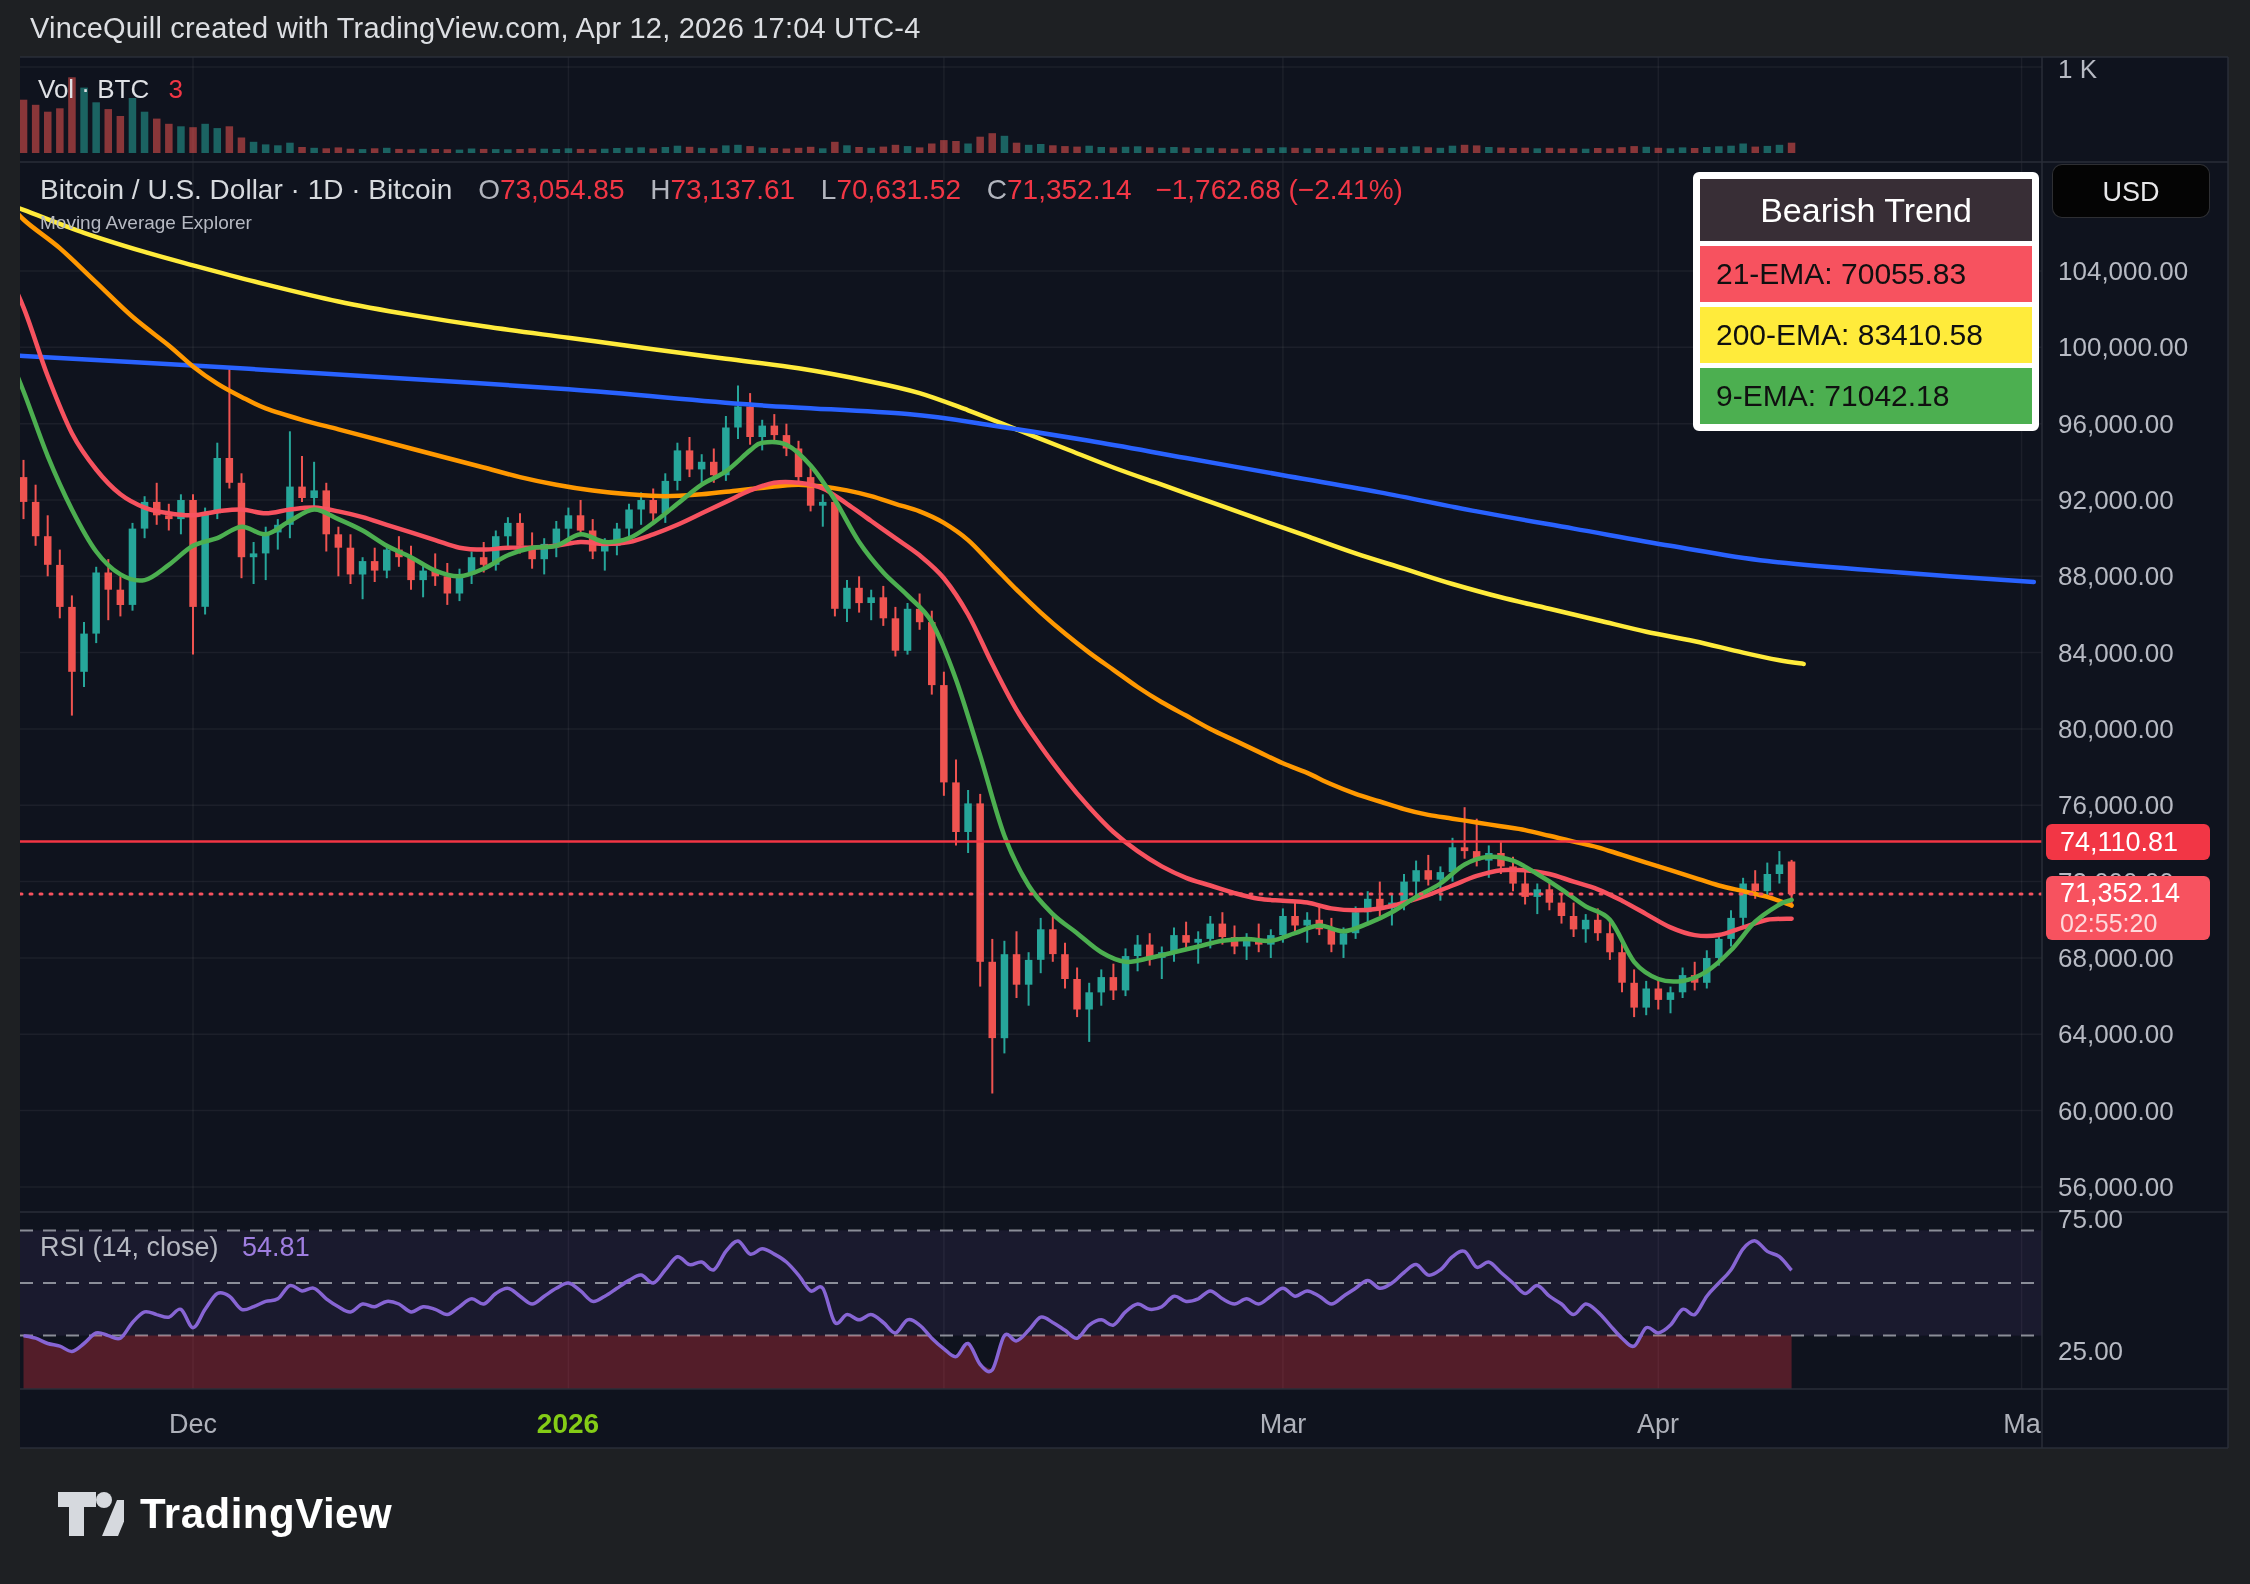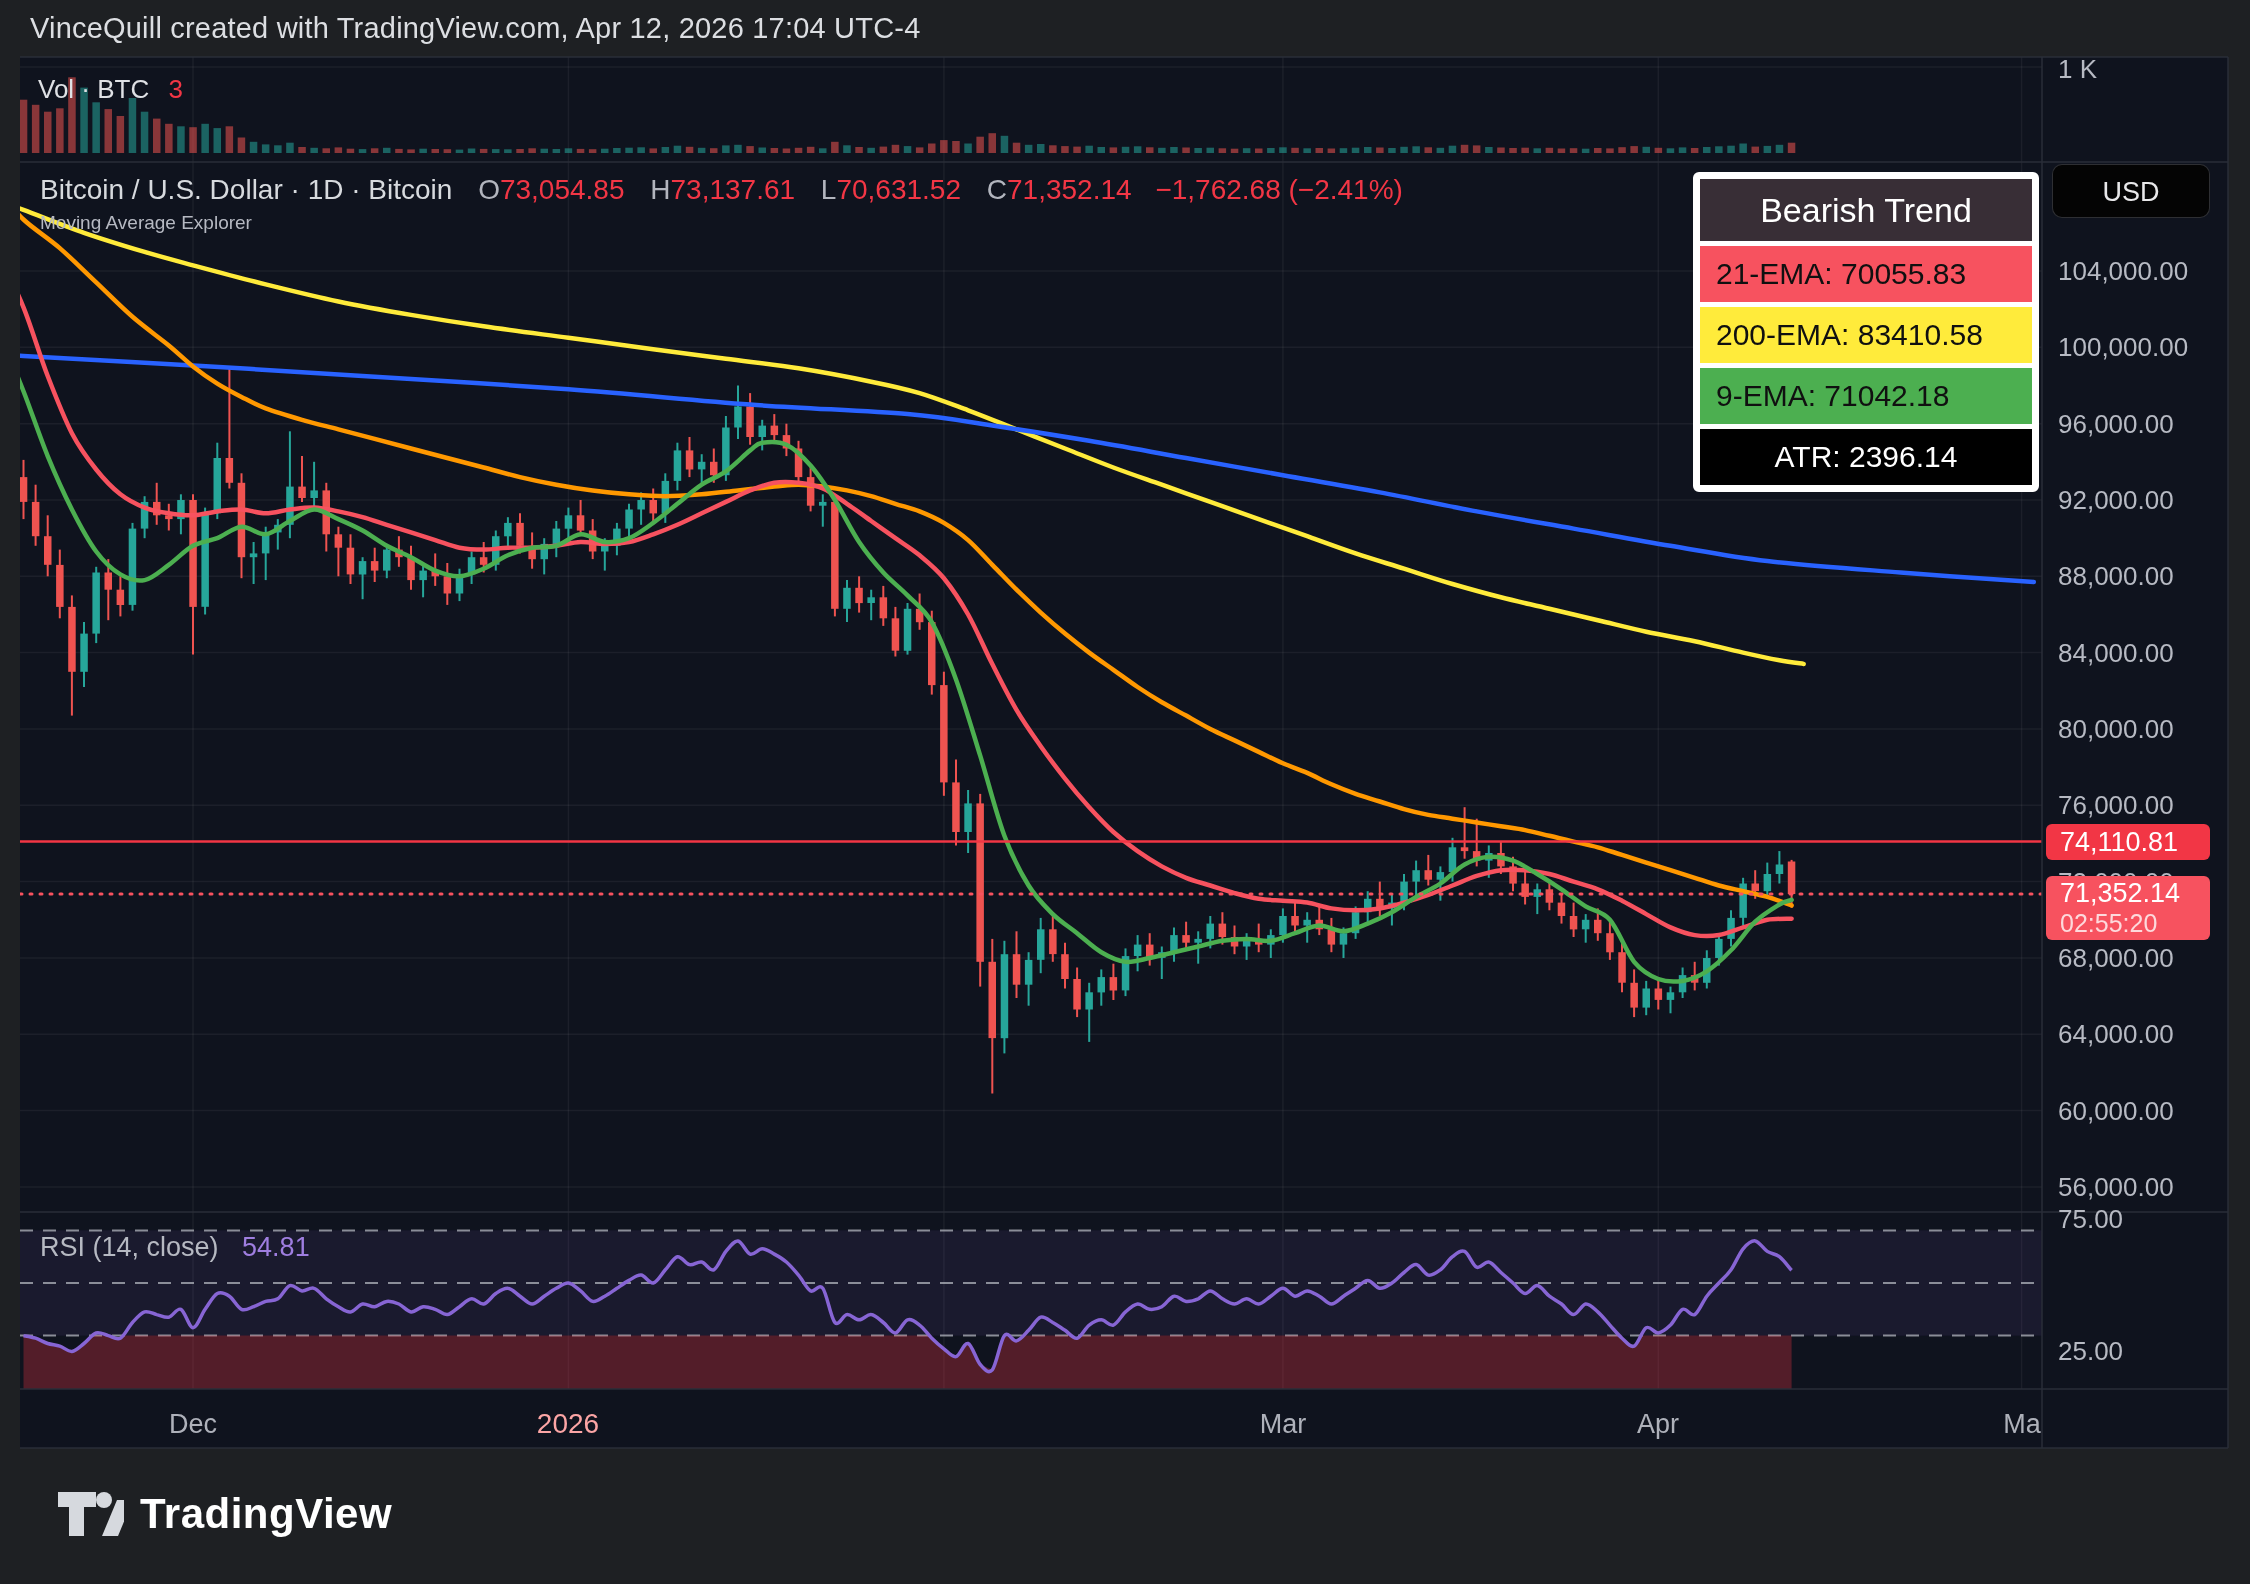--- a/index.html
+++ b/index.html
@@ -12,21 +12,21 @@
   .sym .k{color:#b2b5be;margin-left:18px;}
   .sym .v{color:#f23645;}
   .sym .chg{color:#f23645;margin-left:16px;}
   .mae{left:40px;top:212px;font-size:19px;color:#b6b9c2;}
   .voll{left:38px;top:74px;font-size:26px;color:#dfe1e5;}
   .voll .red{color:#f23645;margin-left:12px;}
   .rsil{left:40px;top:1232px;font-size:27px;color:#b6b9c2;}
   .rsil .pv{color:#9f7ee0;margin-left:16px;}
   .axlbl{left:2058px;font-size:26px;color:#b7bac3;}
   .mon{top:1402px;height:44px;line-height:44px;font-size:27px;color:#aeb1ba;transform:translateX(-50%);}
-  .mon.b{font-weight:normal;color:#fca5a5;font-size:28px;}
+  .mon.b{font-weight:bold;color:#84cc16;font-size:28px;}
   #months{position:absolute;left:20px;top:0;width:2022px;height:1448px;overflow:hidden;z-index:2;}
   #months .mon{position:absolute;}
   .usd{left:2052px;top:164px;width:158px;height:54px;background:#040404;color:#e8e8ea;
        font-size:27px;text-align:center;line-height:54px;border-radius:10px;border:1px solid rgba(125,128,140,.35);box-sizing:border-box;}
   .badge{left:2046px;width:164px;color:#fff;border-radius:6px;padding-left:14px;box-sizing:border-box;z-index:3;}
   #badge-alert{top:824px;height:36px;line-height:36px;font-size:27px;background:#f23645;}
   #badge-last{top:876px;height:64px;background:#f7525f;font-size:27px;}
   #badge-last .l1{line-height:34px;}
   #badge-last .l2{line-height:26px;font-size:25px;color:rgba(255,255,255,.78);}
   .legend{left:1693px;top:172px;width:332px;z-index:4;background:#fff;border:3px solid #fff;border-radius:6px;
@@ -605,21 +605,20 @@
   <div class="ovl badge" id="badge-last">
     <div class="l1">71,352.14</div>
     <div class="l2">02:55:20</div>
   </div>
 
   <div class="ovl legend">
     <div class="ttl">Bearish Trend</div>
   <div class="row" style="background: rgb(247, 82, 95); color: rgb(16, 16, 16);">21-EMA: 70055.83</div>
       <div class="row" style="background: rgb(255, 235, 59); color: rgb(16, 16, 16);">200-EMA: 83410.58</div>
       <div class="row" style="background: rgb(76, 175, 80); color: rgb(16, 16, 16);">9-EMA: 71042.18</div>
-      <div class="row ctr" style="background: rgb(0, 0, 0); color: rgb(255, 255, 255);">ATR: 2396.14</div>
     </div>
 
   <div class="ovl logo">
     <svg width="66" height="44" viewBox="0 0 66 44">
       <path d="M0 0 h38 v15 h-12 v29 h-15 v-29 h-11 z" fill="#d6d9de"></path>
       <circle cx="46" cy="8" r="8" fill="#d6d9de"></circle>
       <path d="M44 44 l15 -36 h16 l-15 36 z" fill="#d6d9de"></path>
     </svg>
     <span class="txt">TradingView</span>
   </div>

